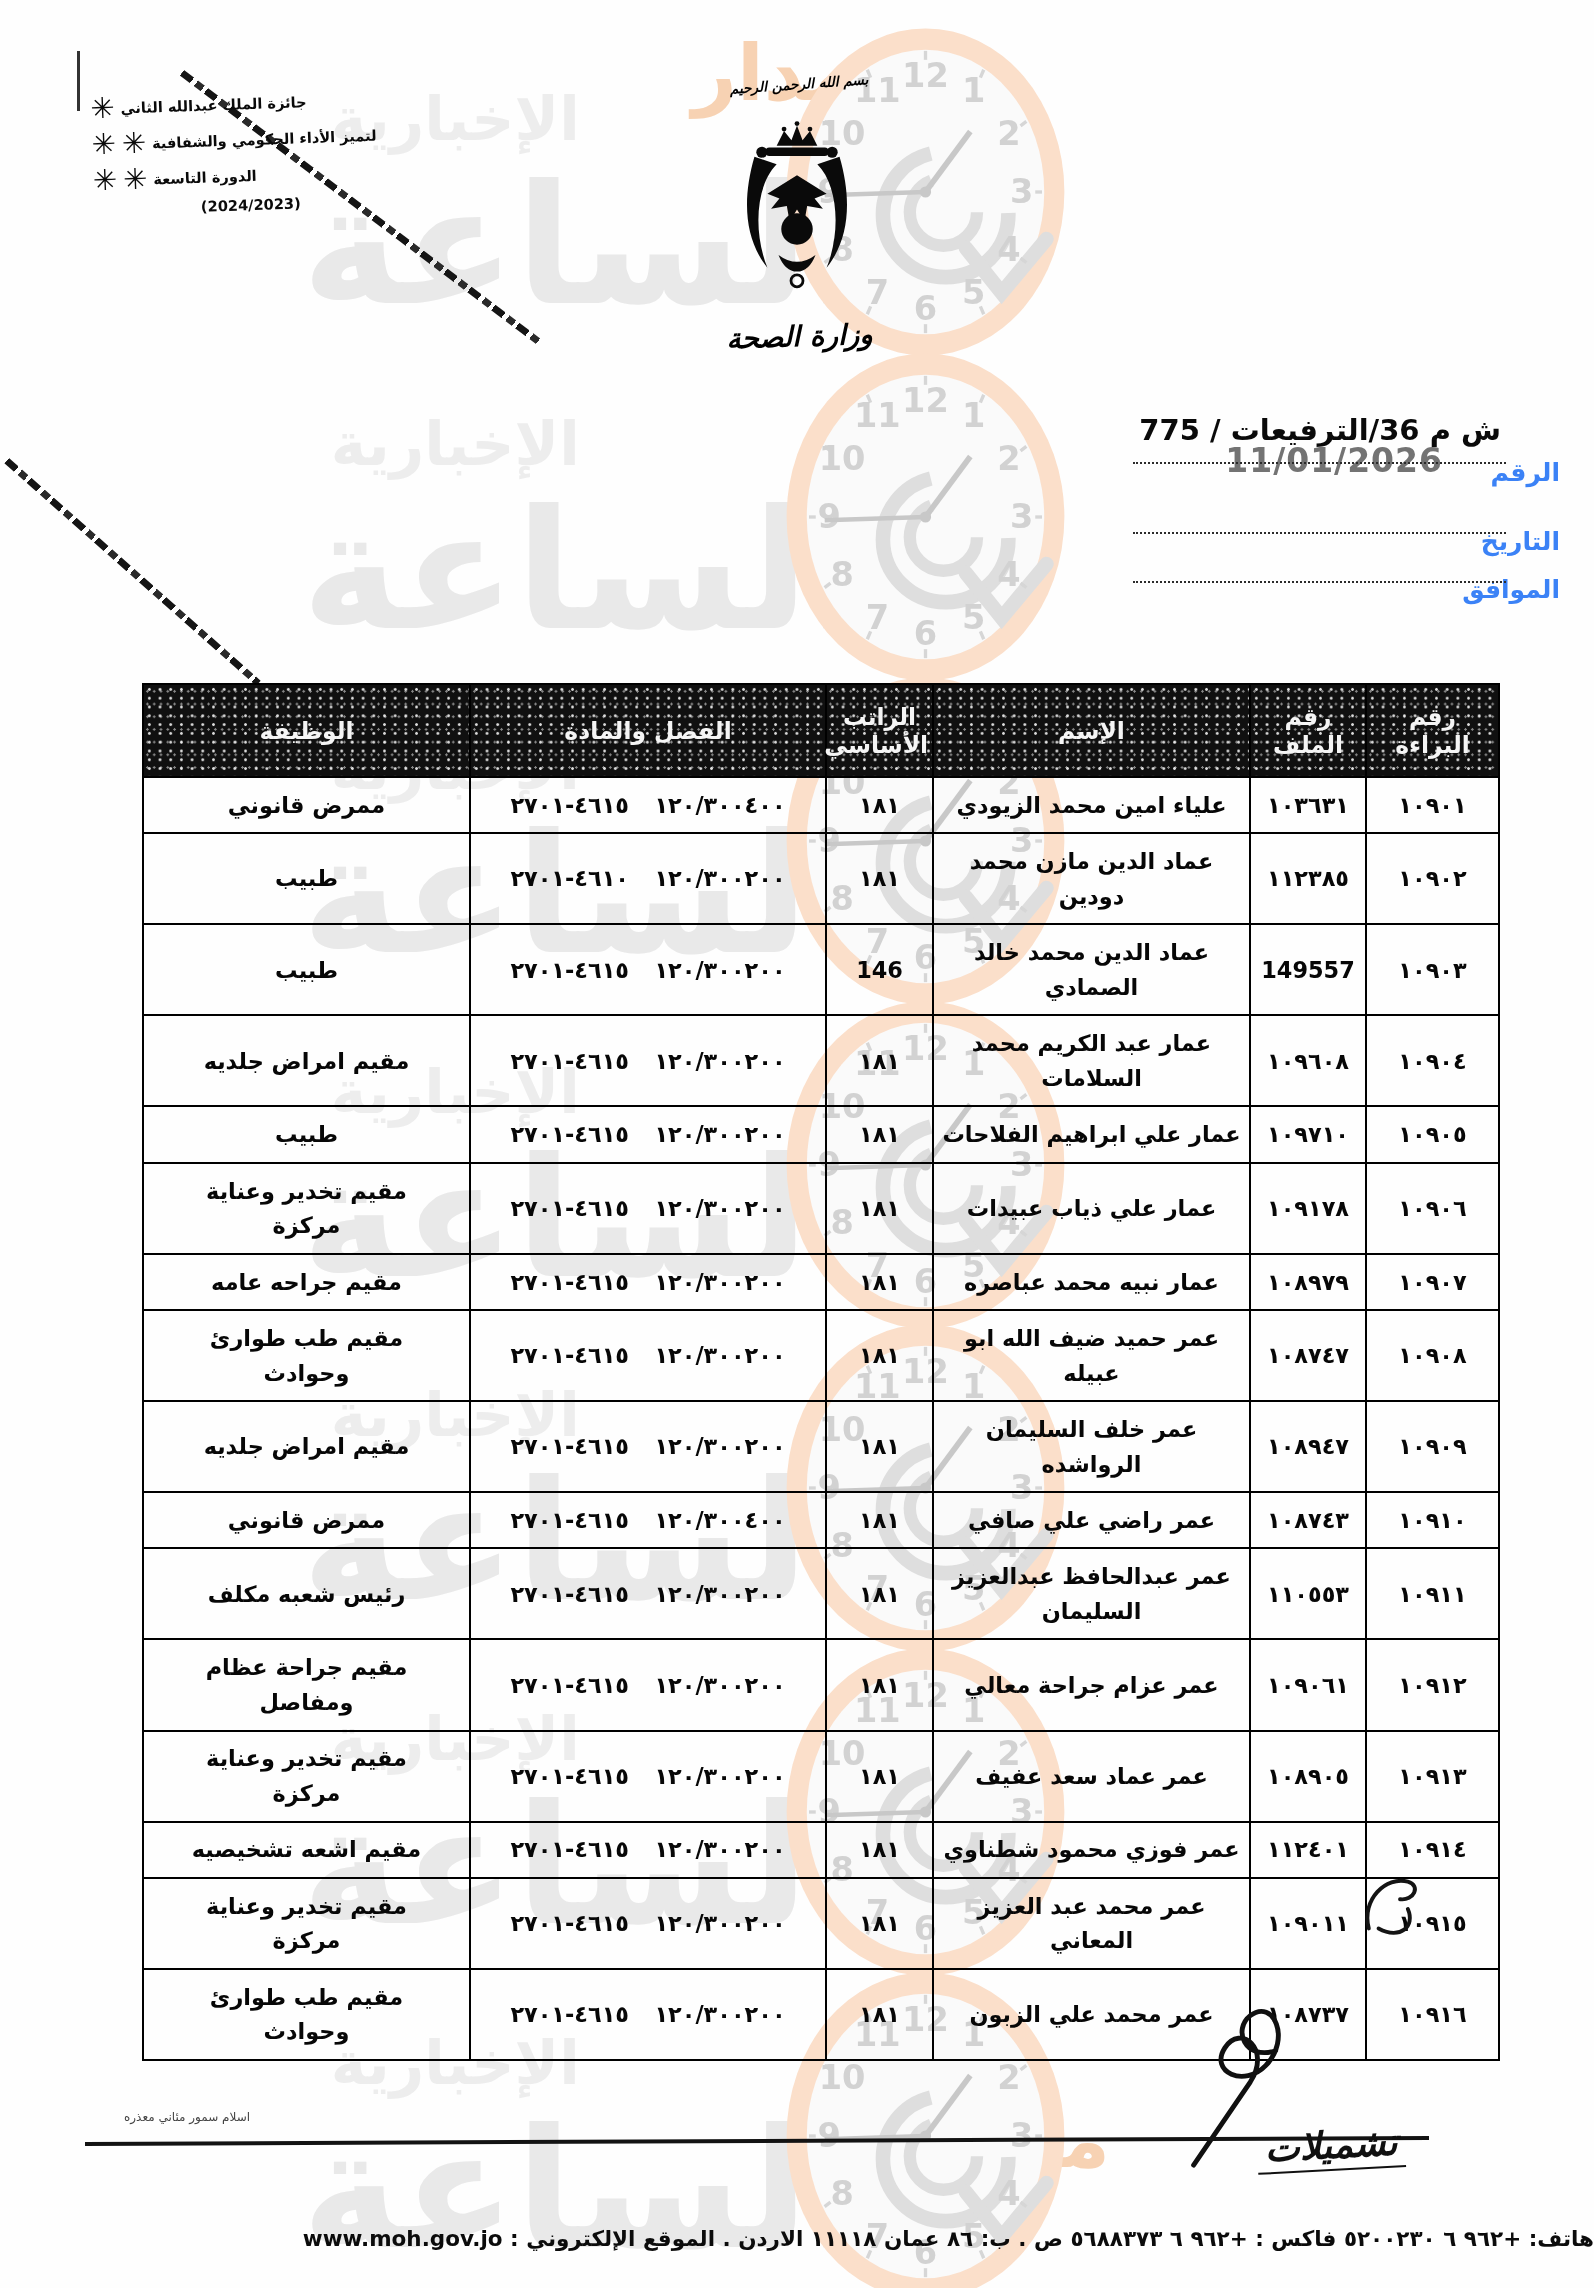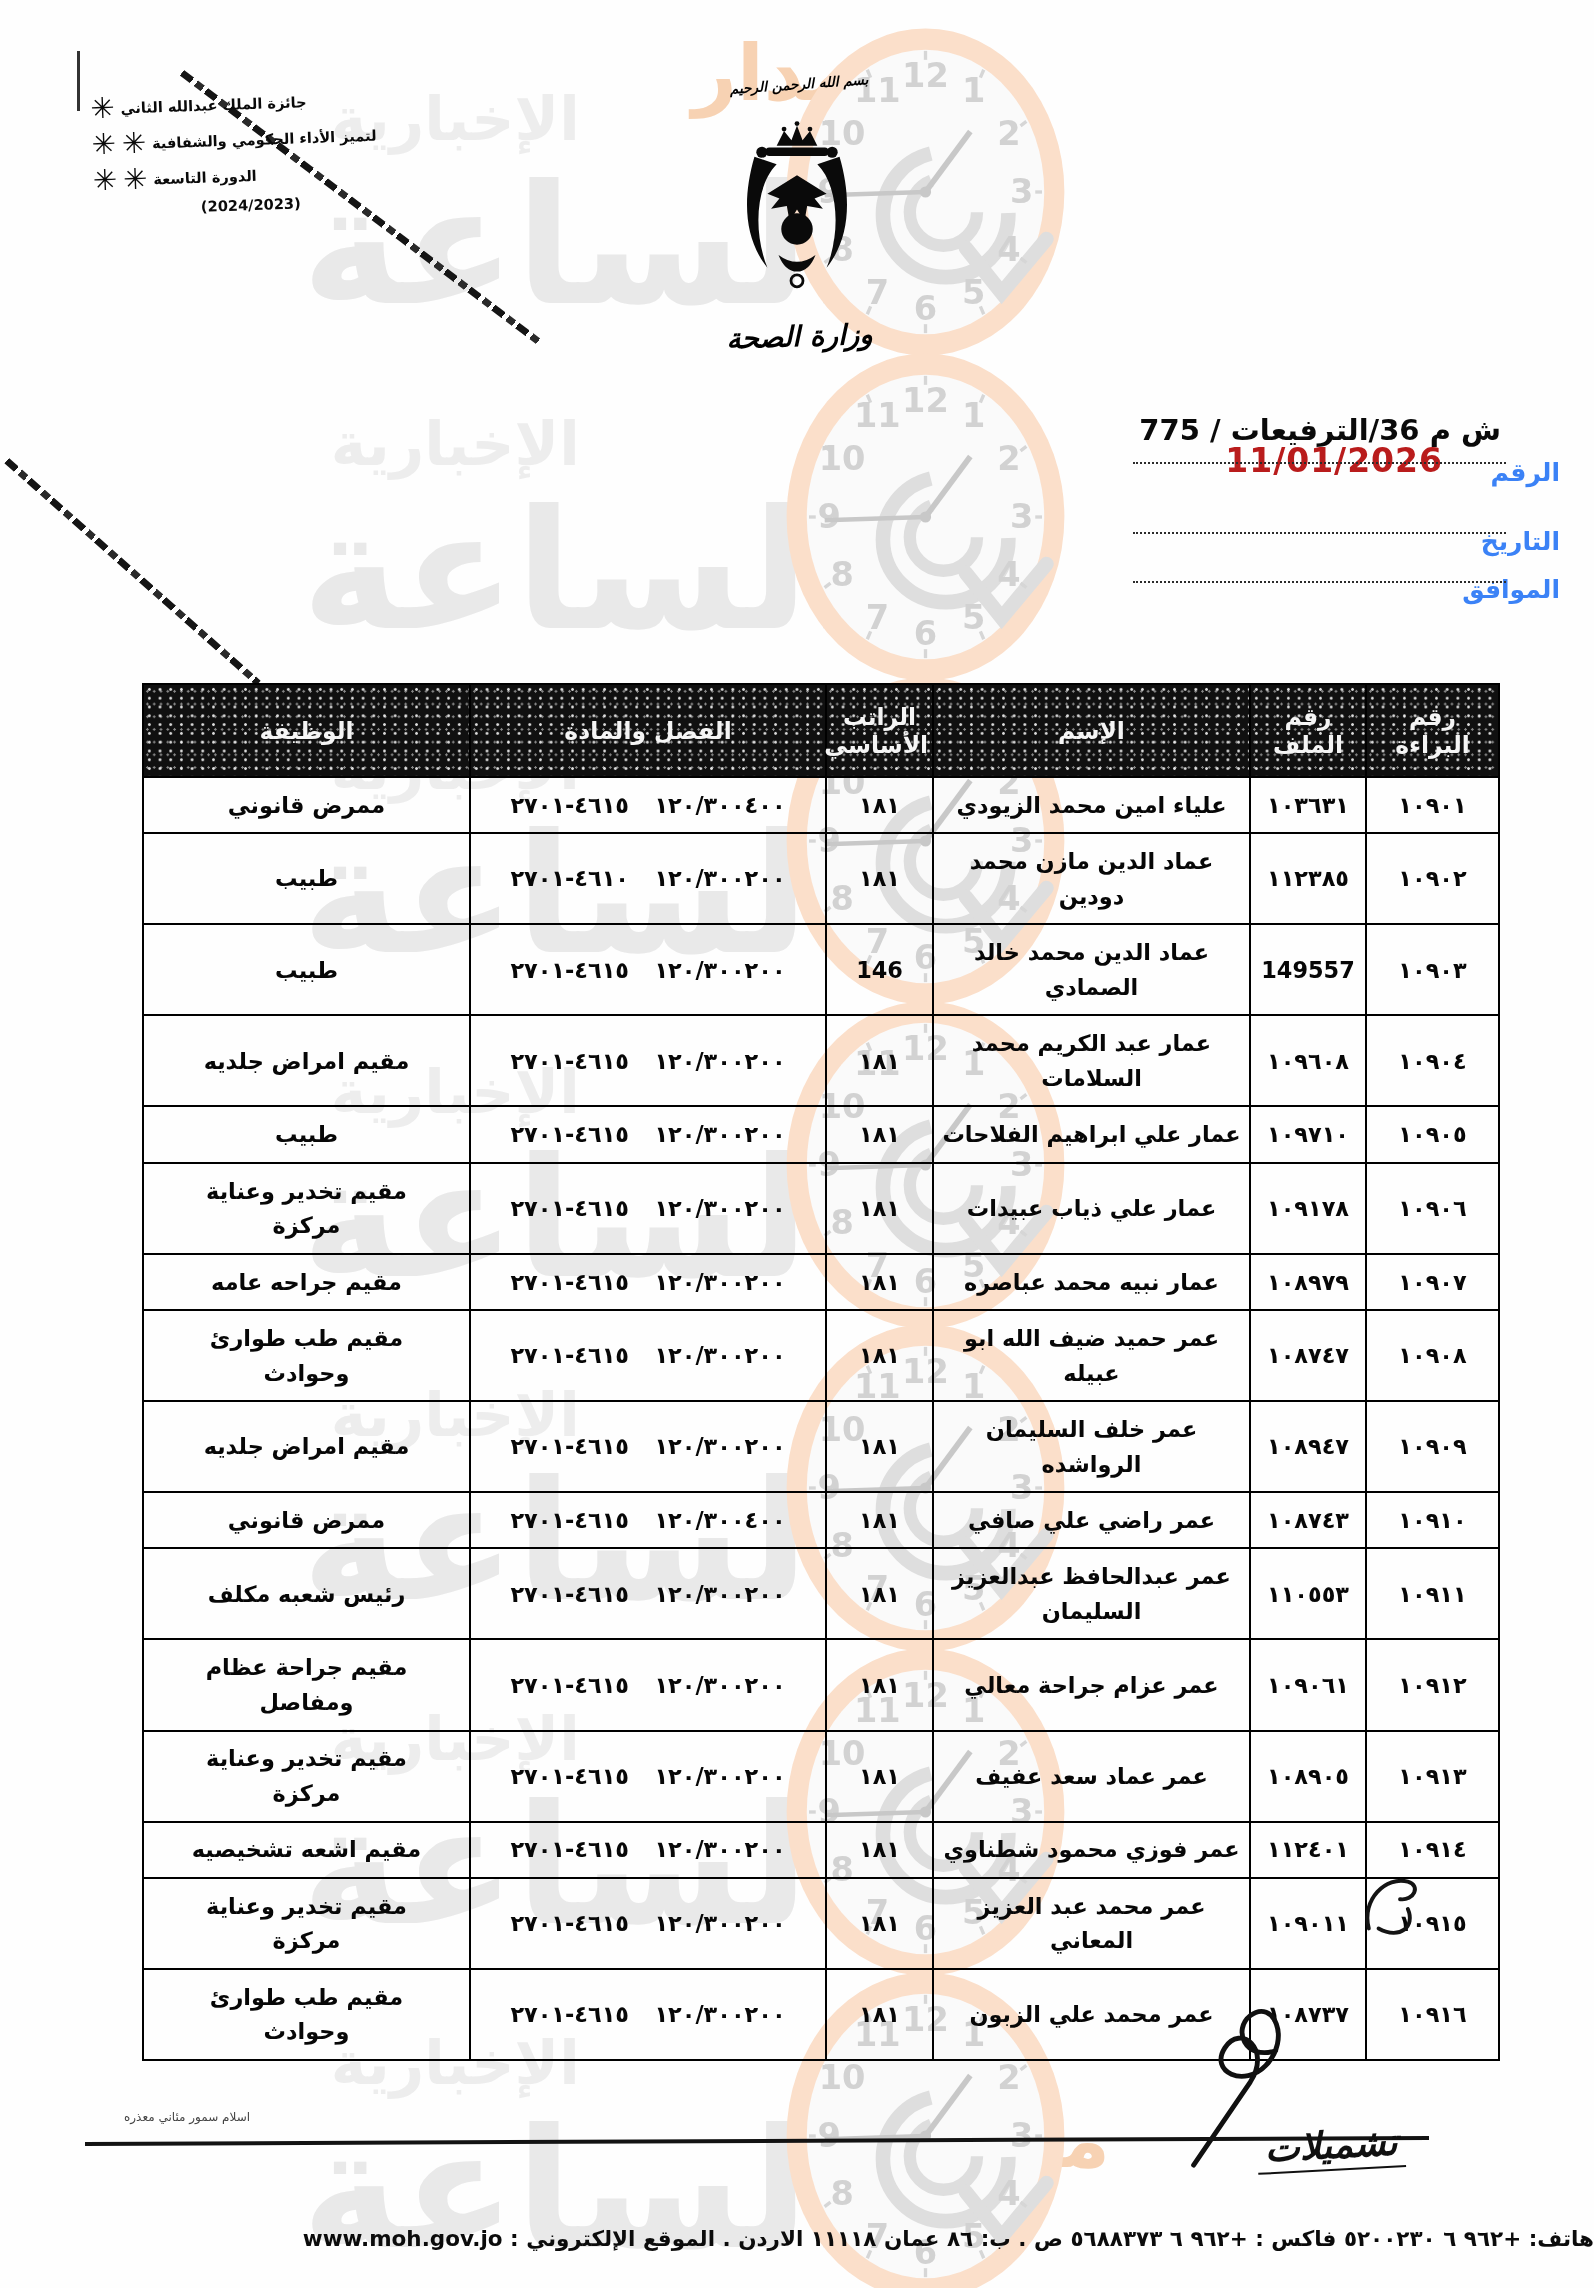--- a/index.html
+++ b/index.html
@@ -27,21 +27,21 @@
 
   
   .bismillah{position:absolute;left:717px;top:76px;width:166px;text-align:center;font-size:13.7px;font-weight:bold;font-style:italic;transform:rotate(-4deg);z-index:3;color:#000;}
   .emblem{position:absolute;left:724px;top:113px;width:148px;height:195px;z-index:3;}
   .ministry{position:absolute;left:708px;top:320px;width:185px;text-align:center;font-size:28px;font-weight:bold;font-style:italic;transform:rotate(-2deg);z-index:3;color:#000;}
 
   
   .ref-line{position:absolute;right:93px;top:413px;font-size:29px;font-weight:bold;color:#0a0a0a;z-index:3;direction:rtl;white-space:nowrap;}
   .fld-label{position:absolute;right:34px;font-size:25px;font-weight:bold;color:#3b82f6;z-index:3;}
   .dotline{position:absolute;right:88px;width:373px;border-bottom:2.9px dotted #2b2b2b;z-index:3;}
-  .fld-value{position:absolute;right:151px;top:441px;font-size:33px;font-weight:bold;letter-spacing:1px;color:#b91c1c;z-index:3;direction:ltr;}
+  .fld-value{position:absolute;right:151px;top:441px;font-size:33px;font-weight:bold;letter-spacing:1px;color:#737373;z-index:3;direction:ltr;}
 
   
   .tbl-wrap{position:absolute;left:143px;top:683px;z-index:3;}
   table{border-collapse:collapse;table-layout:fixed;width:1356px;direction:rtl;background:transparent;}
   th{background-color:#101010;color:#f5f5f5;font-size:23.4px;font-weight:bold;height:93px;border:2.9px solid #000;padding:3.9px;
      background-image:radial-gradient(circle,rgba(255,255,255,.85) 1px,transparent 1.7px),radial-gradient(circle,rgba(255,255,255,.5) 1px,transparent 1.4px);
      background-size:10.7px 8.8px,6.8px 12.7px;}
   td{border:2px solid #000;border-top-width:2.9px;font-size:22.4px;font-weight:bold;color:#070707;text-align:center;
      padding:9.8px 5.9px;line-height:1.55;vertical-align:middle;background:transparent;}
   td.cell-job{padding:9.8px 27px;}

